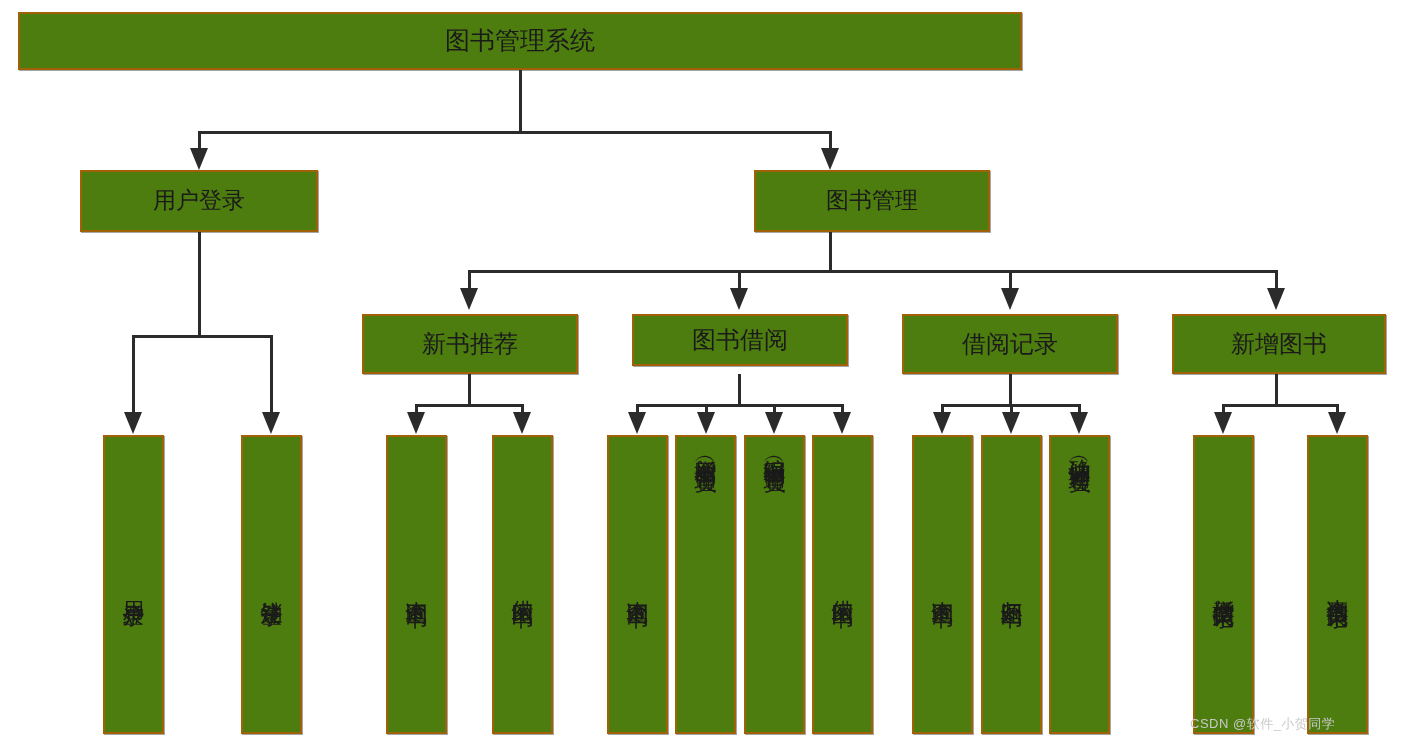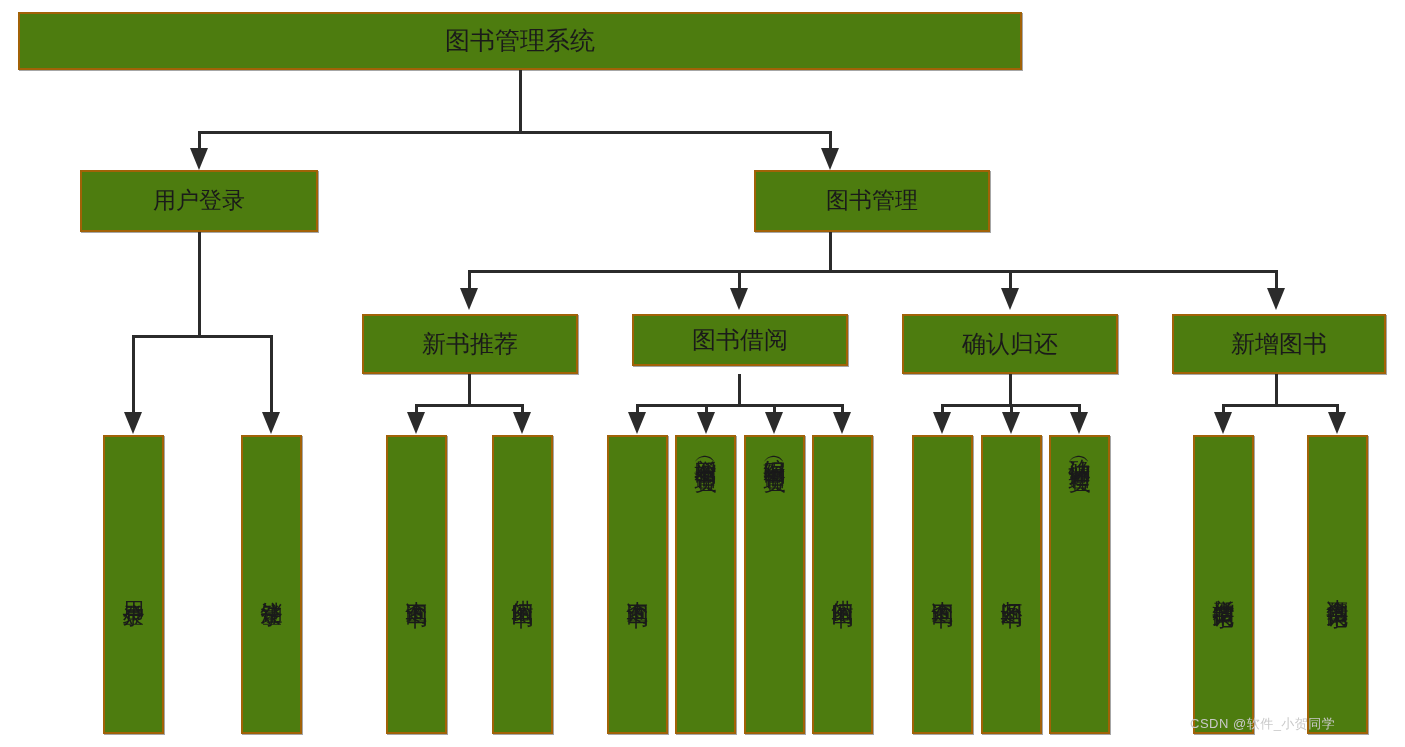--- a/index.html
+++ b/index.html
@@ -122,21 +122,21 @@
   <div class="vline" style="left:1275px; top:270px; height:22px;"></div>
   <div class="arrow" style="left:1267px; top:288px;"></div>
 
   <div class="node lvl2" style="left:362px; top:314px; width:216px; height:60px;">
     <span class="label">新书推荐</span>
   </div>
   <div class="node lvl2" style="left:632px; top:314px; width:216px; height:52px;">
     <span class="label">图书借阅</span>
   </div>
   <div class="node lvl2" style="left:902px; top:314px; width:216px; height:60px;">
-    <span class="label">确认归还</span>
+    <span class="label">借阅记录</span>
   </div>
   <div class="node lvl2" style="left:1172px; top:314px; width:214px; height:60px;">
     <span class="label">新增图书</span>
   </div>
 
   <div class="vline" style="left:468px; top:374px; width:3px; height:32px;"></div>
   <div class="hline" style="left:415px; top:404px; width:109px;"></div>
   <div class="vline" style="left:415px; top:404px; height:14px;"></div>
   <div class="arrow" style="left:407px; top:412px;"></div>
   <div class="vline" style="left:521px; top:404px; height:14px;"></div>

